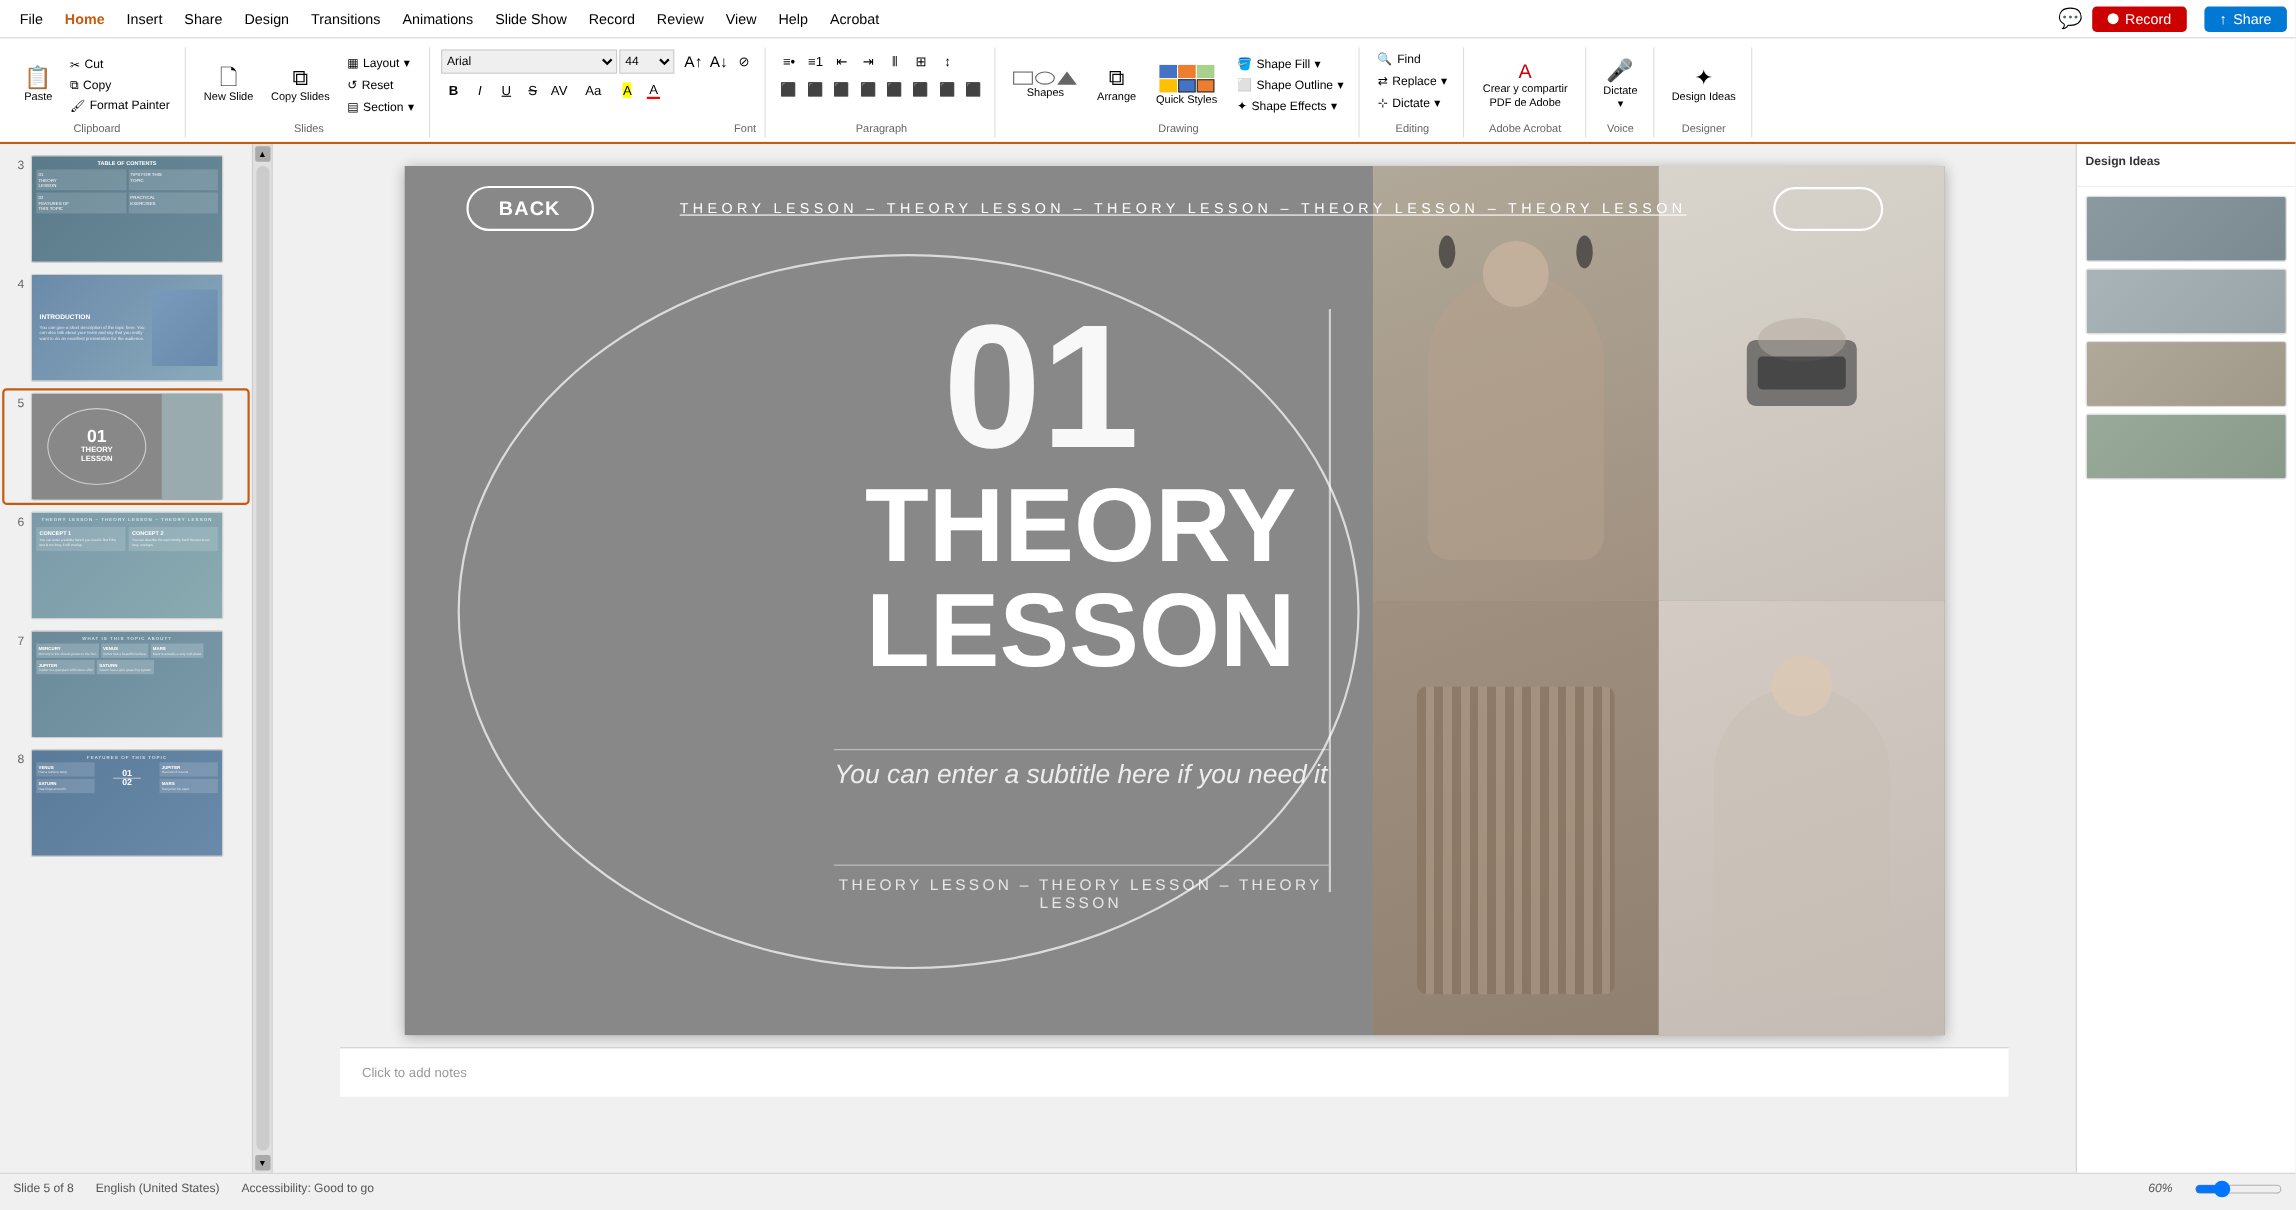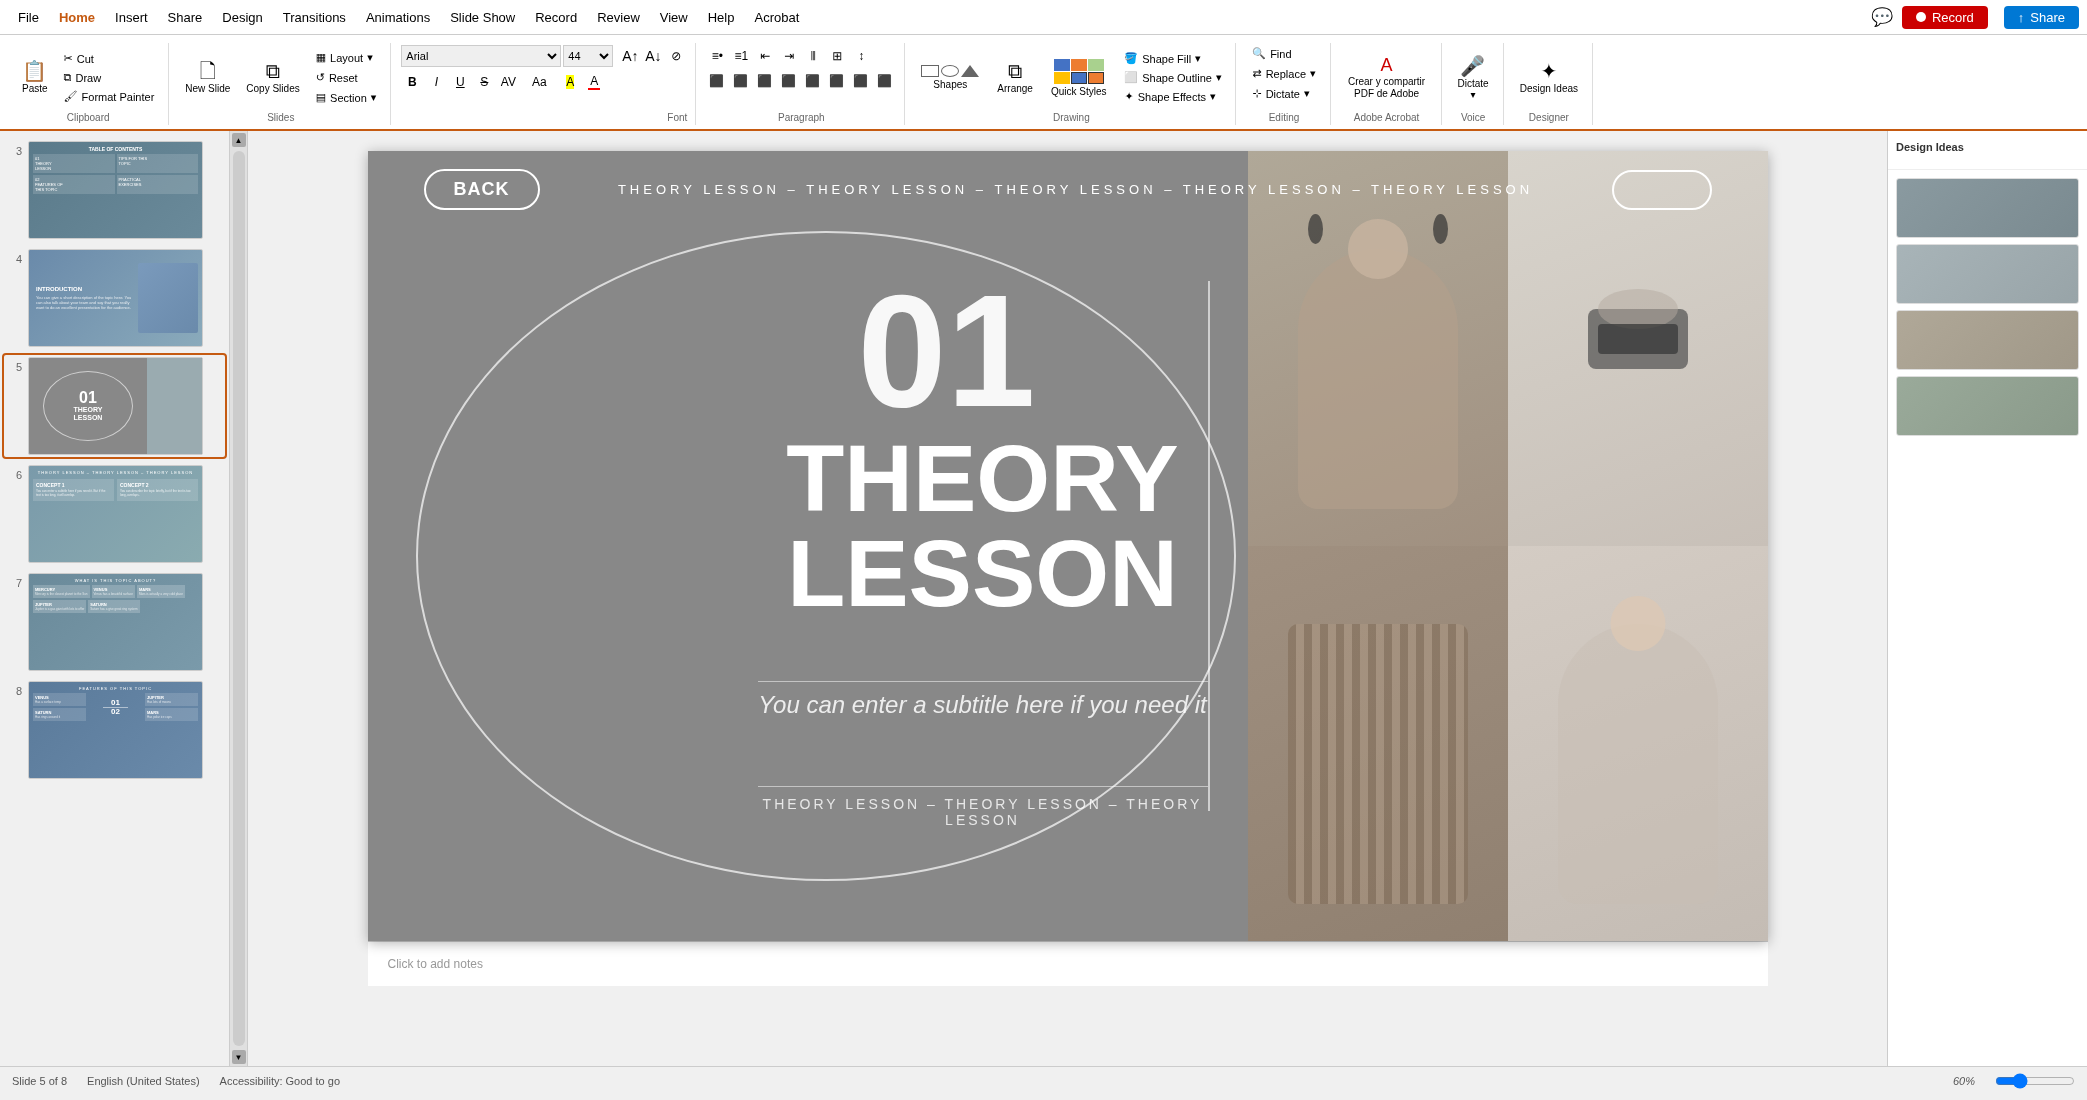--- a/index.html
+++ b/index.html
@@ -44,21 +44,21 @@
     #slide-area { flex: 1; background: #f0f0f0; display: flex; flex-direction: column; align-items: center; justify-content: flex-start; padding: 20px; overflow: hidden; }
     #slide-canvas { width: 1400px; height: 790px; background: #888; position: relative; overflow: hidden; box-shadow: 0 2px 12px rgba(0,0,0,0.3); }
 
     
     #notes-area { height: 45px; background: #fff; border-top: 1px solid #ccc; display: flex; align-items: center; padding: 0 20px; font-size: 12px; color: #999; }
 
     
     #status-bar { height: 28px; background: #f0f0f0; border-top: 1px solid #ccc; display: flex; align-items: center; padding: 0 12px; font-size: 11px; color: #555; gap: 20px; }
     .slide-top-bar { position: absolute; top: 18px; left: 50%; transform: translateX(-50%); display: flex; align-items: center; justify-content: space-between; width: 92%; }
     .back-btn { border: 2px solid #fff; border-radius: 50px; padding: 8px 28px; color: #fff; font-size: 18px; font-weight: 700; letter-spacing: 1px; cursor: pointer; }
-    .top-title { color: #fff; font-size: 14px; letter-spacing: 4px; font-weight: 500; flex: 1; text-align: center; }
+    .top-title { color: #fff; font-size: 14px; letter-spacing: 4px; font-weight: 500; flex: 1; text-align: center; text-decoration: underline; }
     .empty-oval { border: 2px solid #fff; border-radius: 50px; width: 100px; height: 40px; }
 
     .main-oval { position: absolute; left: 48px; top: 80px; width: 820px; height: 650px; border: 2px solid rgba(255,255,255,0.7); border-radius: 50%; }
 
     .slide-number-big { position: absolute; left: 490px; top: 120px; color: #fff; font-size: 160px; font-weight: 700; line-height: 1; opacity: 0.95; }
     .divider-line-v { position: absolute; left: 840px; top: 130px; width: 2px; height: 530px; background: rgba(255,255,255,0.6); }
     .slide-subtitle { position: absolute; left: 390px; top: 540px; color: rgba(255,255,255,0.85); font-size: 24px; text-align: center; width: 450px; font-style: italic; }
     .divider-line-h1 { position: absolute; left: 390px; top: 530px; width: 450px; height: 1px; background: rgba(255,255,255,0.5); }
     .divider-line-h2 { position: absolute; left: 390px; top: 635px; width: 450px; height: 1px; background: rgba(255,255,255,0.5); }
     .bottom-text { position: absolute; left: 390px; top: 645px; color: rgba(255,255,255,0.8); font-size: 14px; letter-spacing: 3px; width: 450px; text-align: center; }
@@ -132,21 +132,21 @@
           <span class="icon">📋</span>
           <span class="label">Paste</span>
         </div>
         <div class="ribbon-col">
           <div class="ribbon-btn-sm">
             <span>✂</span>
             <span>Cut</span>
           </div>
           <div class="ribbon-btn-sm">
             <span>⧉</span>
-            <span>Draw</span>
+            <span>Copy</span>
           </div>
           <div class="ribbon-btn-sm">
             <span>🖌</span>
             <span>Format Painter</span>
           </div>
         </div>
       </div>
       <span class="ribbon-group-label">Clipboard</span>
     </div>
 
@@ -547,21 +547,21 @@
       <div class="divider-line-h1"></div>
 
       <div class="slide-subtitle">You can enter a subtitle here if you need it</div>
 
       <div class="divider-line-h2"></div>
 
       <div class="bottom-text">THEORY LESSON – THEORY LESSON – THEORY LESSON</div>
 
     </div>
 
-    <div id="notes-area" style="width:1400px;">
+    <div id="notes-area" style="width:1517px;margin-top:11px;">
       <span>Click to add notes</span>
     </div>
   </div>
 
   <div id="right-panel">
     <div class="right-panel-section">
       <div class="right-panel-title">Design Ideas</div>
     </div>
     <div style="padding:8px; overflow-y:auto; flex:1;">
       <div class="design-idea-item" style="background:linear-gradient(135deg,#8a9aa0,#7a8a90);"></div>

